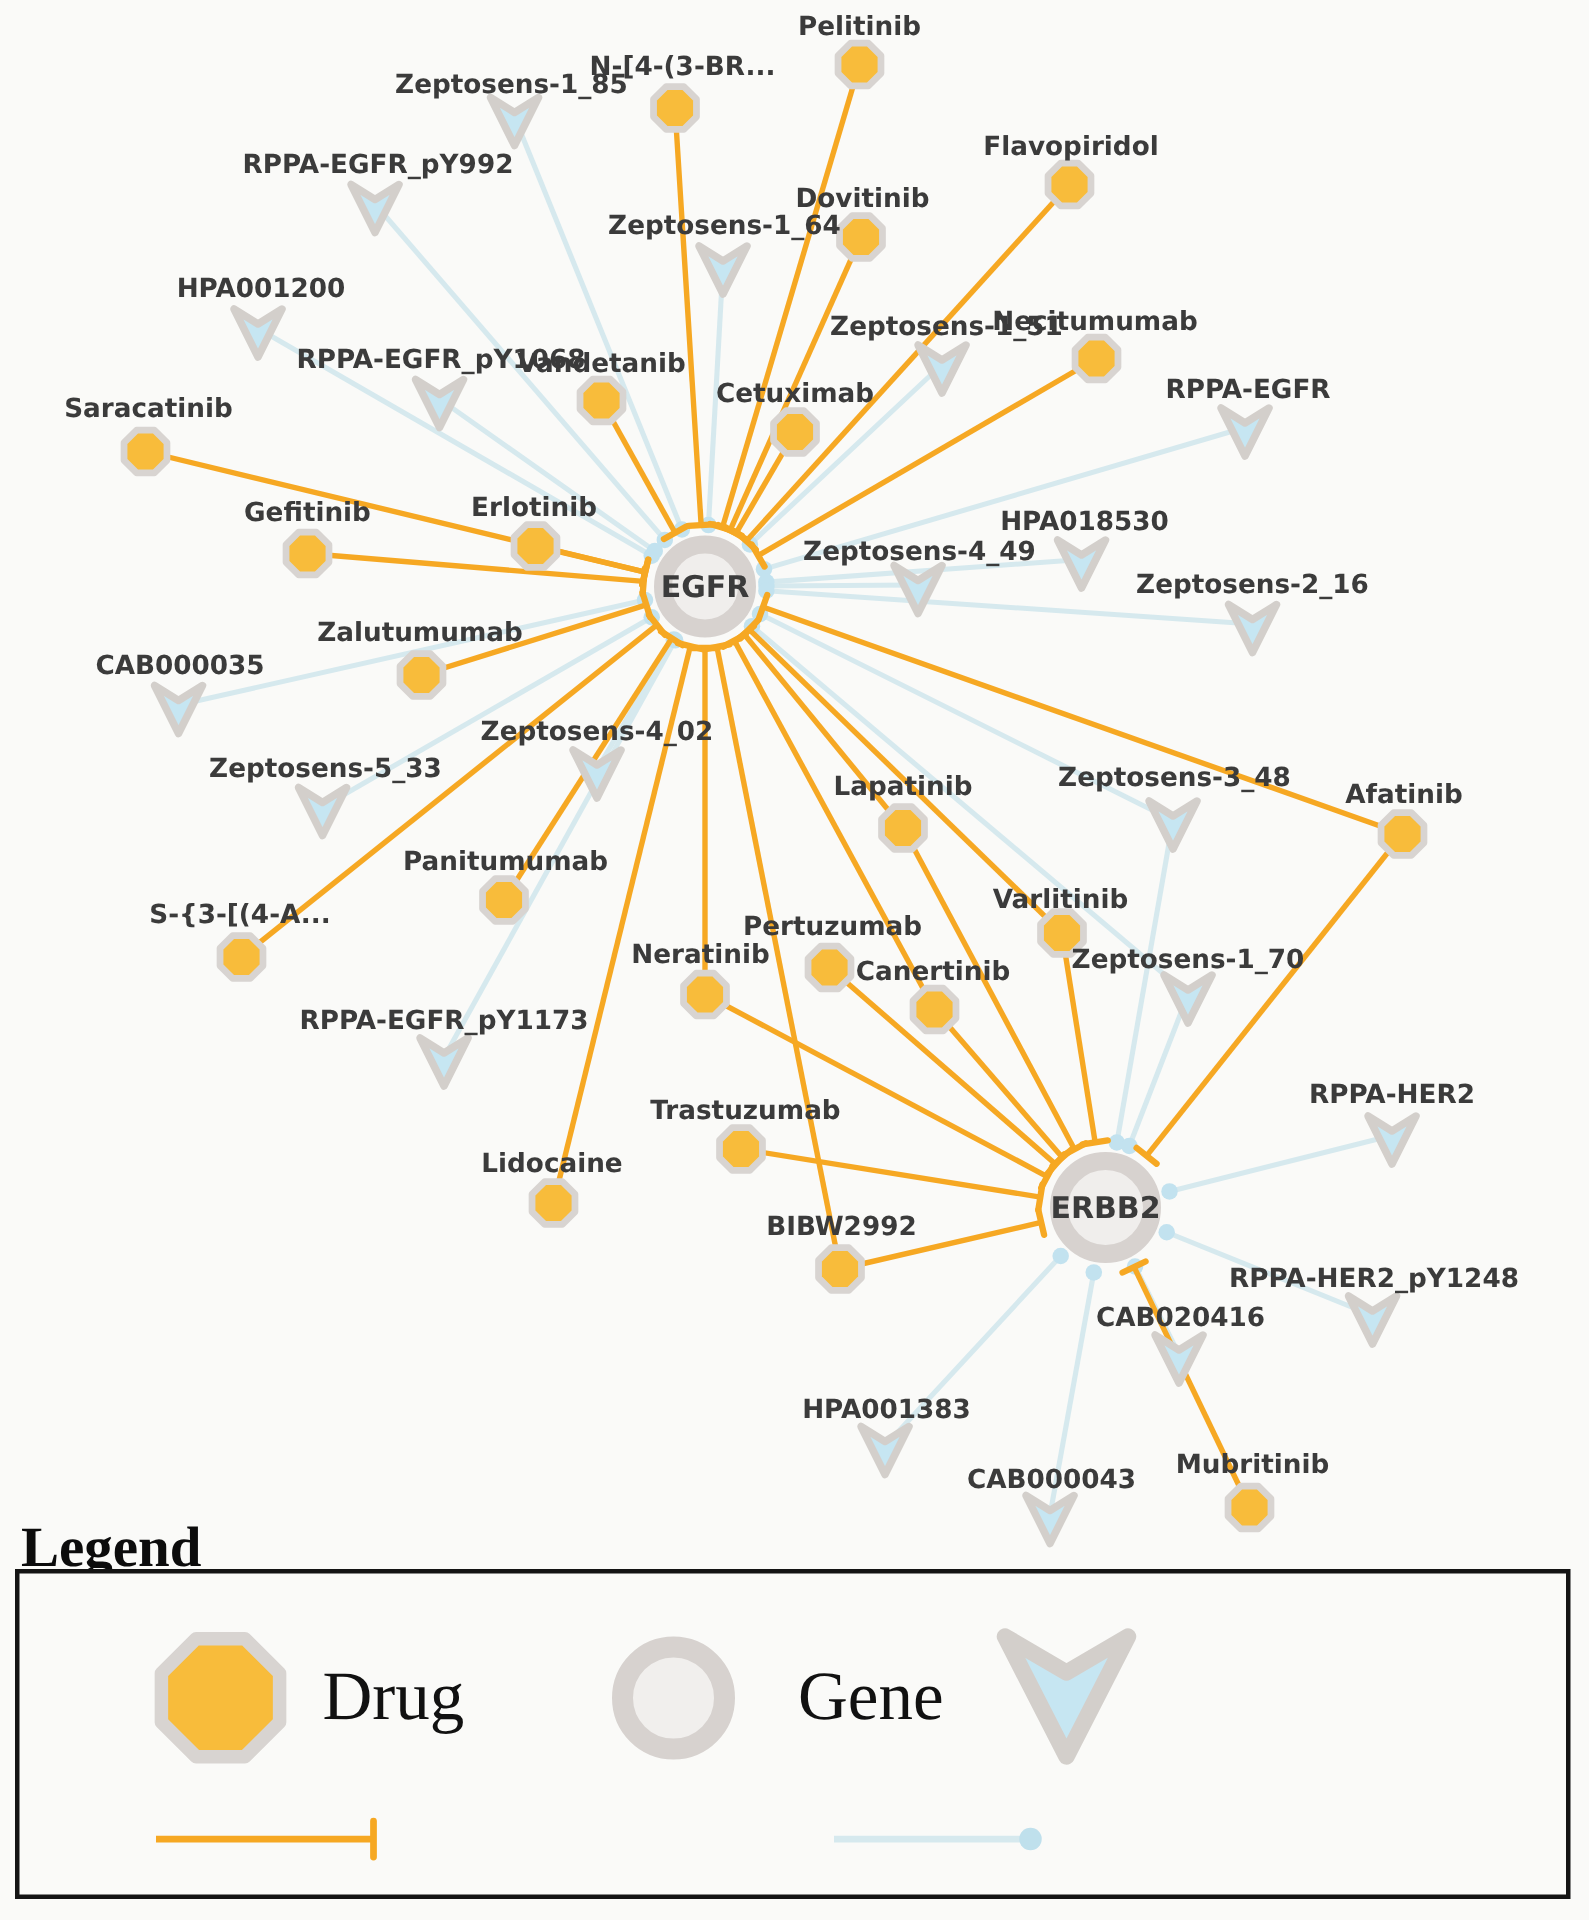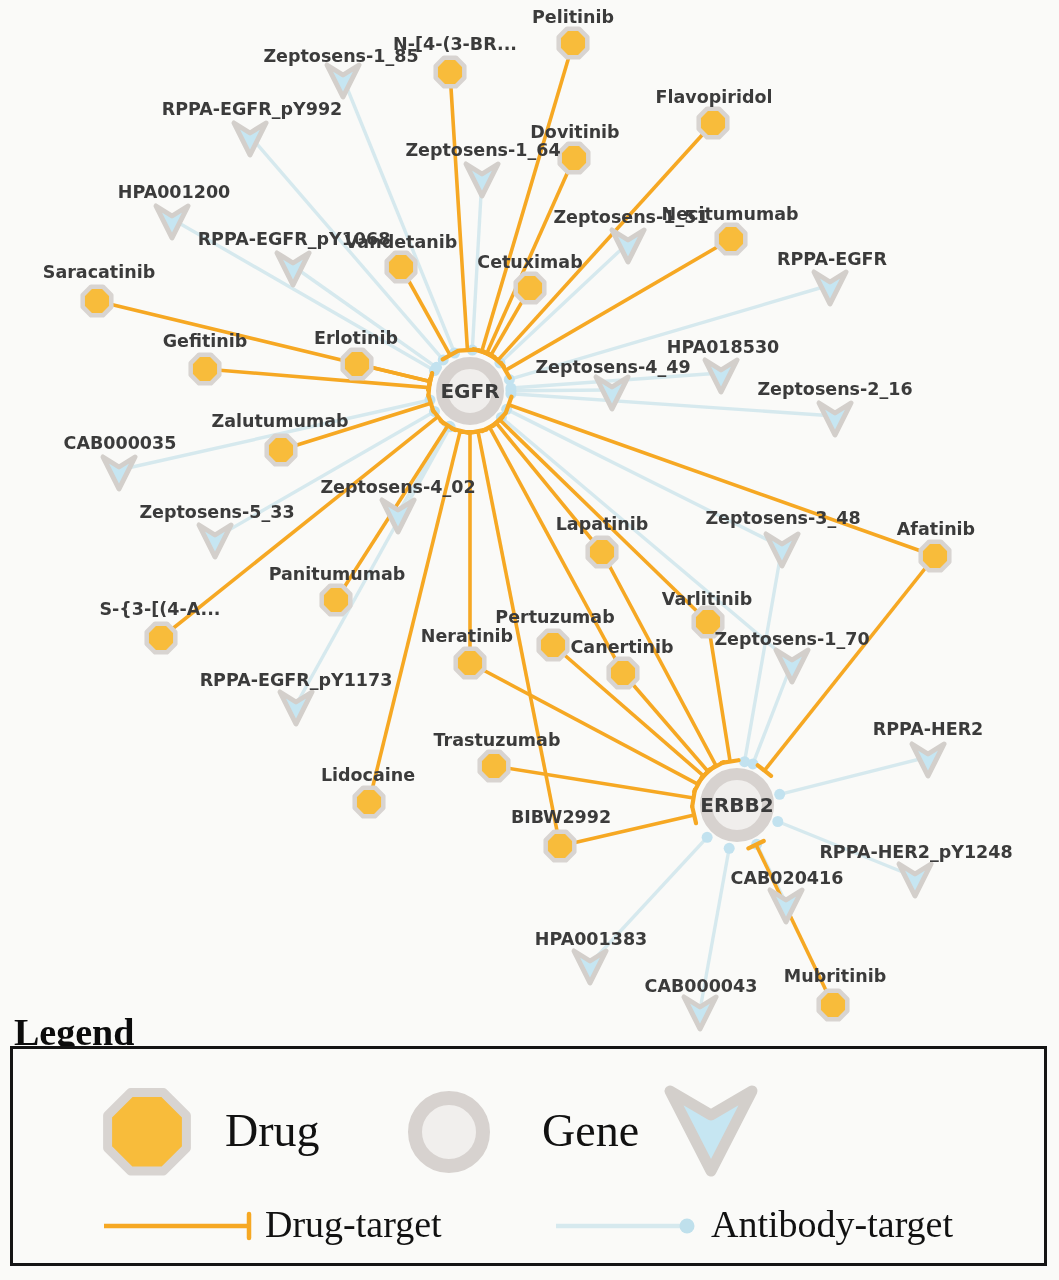--- a/index.html
+++ b/index.html
@@ -4,21 +4,21 @@
 <style>
   html,body{margin:0;padding:0;}
   body{background:#fafaf8;font-family:"DejaVu Sans",sans-serif;}
   .stage{position:relative;width:1059px;height:1280px;background:#fafaf8;overflow:hidden;}
   #net-svg{position:absolute;left:0;top:0;}
   .nlab{font:700 17.5px "DejaVu Sans",sans-serif;fill:#3b3b3b;}
   .glab{font:700 20px "DejaVu Sans",sans-serif;fill:#3b3b3b;}
   .legend-title{position:absolute;left:14px;top:993px;font:700 38px "Liberation Serif",serif;color:#0c0c0c;margin-top:17px;}
   .legend-box{position:absolute;left:10px;top:1046px;width:1031px;height:214px;border:3.5px solid #141414;background:#fafaf8;}
   .legend-box svg{position:absolute;}
-  .lg-item{position:absolute;top:84px;transform:translateY(-55%);font:400 46px "Liberation Serif",serif;color:#111;white-space:nowrap;margin-left:10px;}
+  .lg-item{position:absolute;top:84px;transform:translateY(-55%);font:400 46px "Liberation Serif",serif;color:#111;white-space:nowrap;}
   .lg-edge{position:absolute;top:177px;transform:translateY(-55%);font:400 38px "Liberation Serif",serif;color:#111;white-space:nowrap;}
 </style>
 </head>
 <body>
 
 <div class="stage">
   <svg id="net-svg" width="1059" height="1280" viewBox="0 0 1059 1280">
       <g>
         <g>
           <line x1="343" y1="78" x2="454.58482136657824" y2="353.00826053337784" stroke="#d6e9ee" stroke-width="3.4"></line>
@@ -436,21 +436,19 @@
     <span class="lg-item" style="left:519px">Gene</span>
 
     <svg width="112" height="118" style="left:642px;top:18px">
       <path d="M 15,24 L 56,104 L 97,24 L 56,48 Z" fill="#c6e6f2" stroke="#d3cfcb" stroke-width="11" stroke-linejoin="round"></path>
     </svg>
 
     <svg width="170" height="32" style="left:88px;top:161px">
       <line x1="3" y1="16" x2="148" y2="16" stroke="#f6a823" stroke-width="4.5"></line>
       <line x1="148" y1="4" x2="148" y2="28" stroke="#f6a823" stroke-width="4.5" stroke-linecap="round"></line>
     </svg>
-    <span class="lg-edge" style="left:252px">Drug-target</span>
 
     <svg width="160" height="32" style="left:540px;top:161px">
       <line x1="3" y1="16" x2="132" y2="16" stroke="#d6e9ee" stroke-width="4.5"></line>
       <circle cx="134" cy="16" r="7.5" fill="#bfe0ec"></circle>
     </svg>
-    <span class="lg-edge" style="left:698px">Antibody-target</span>
   </div>
 </div>
 
 </body></html>

